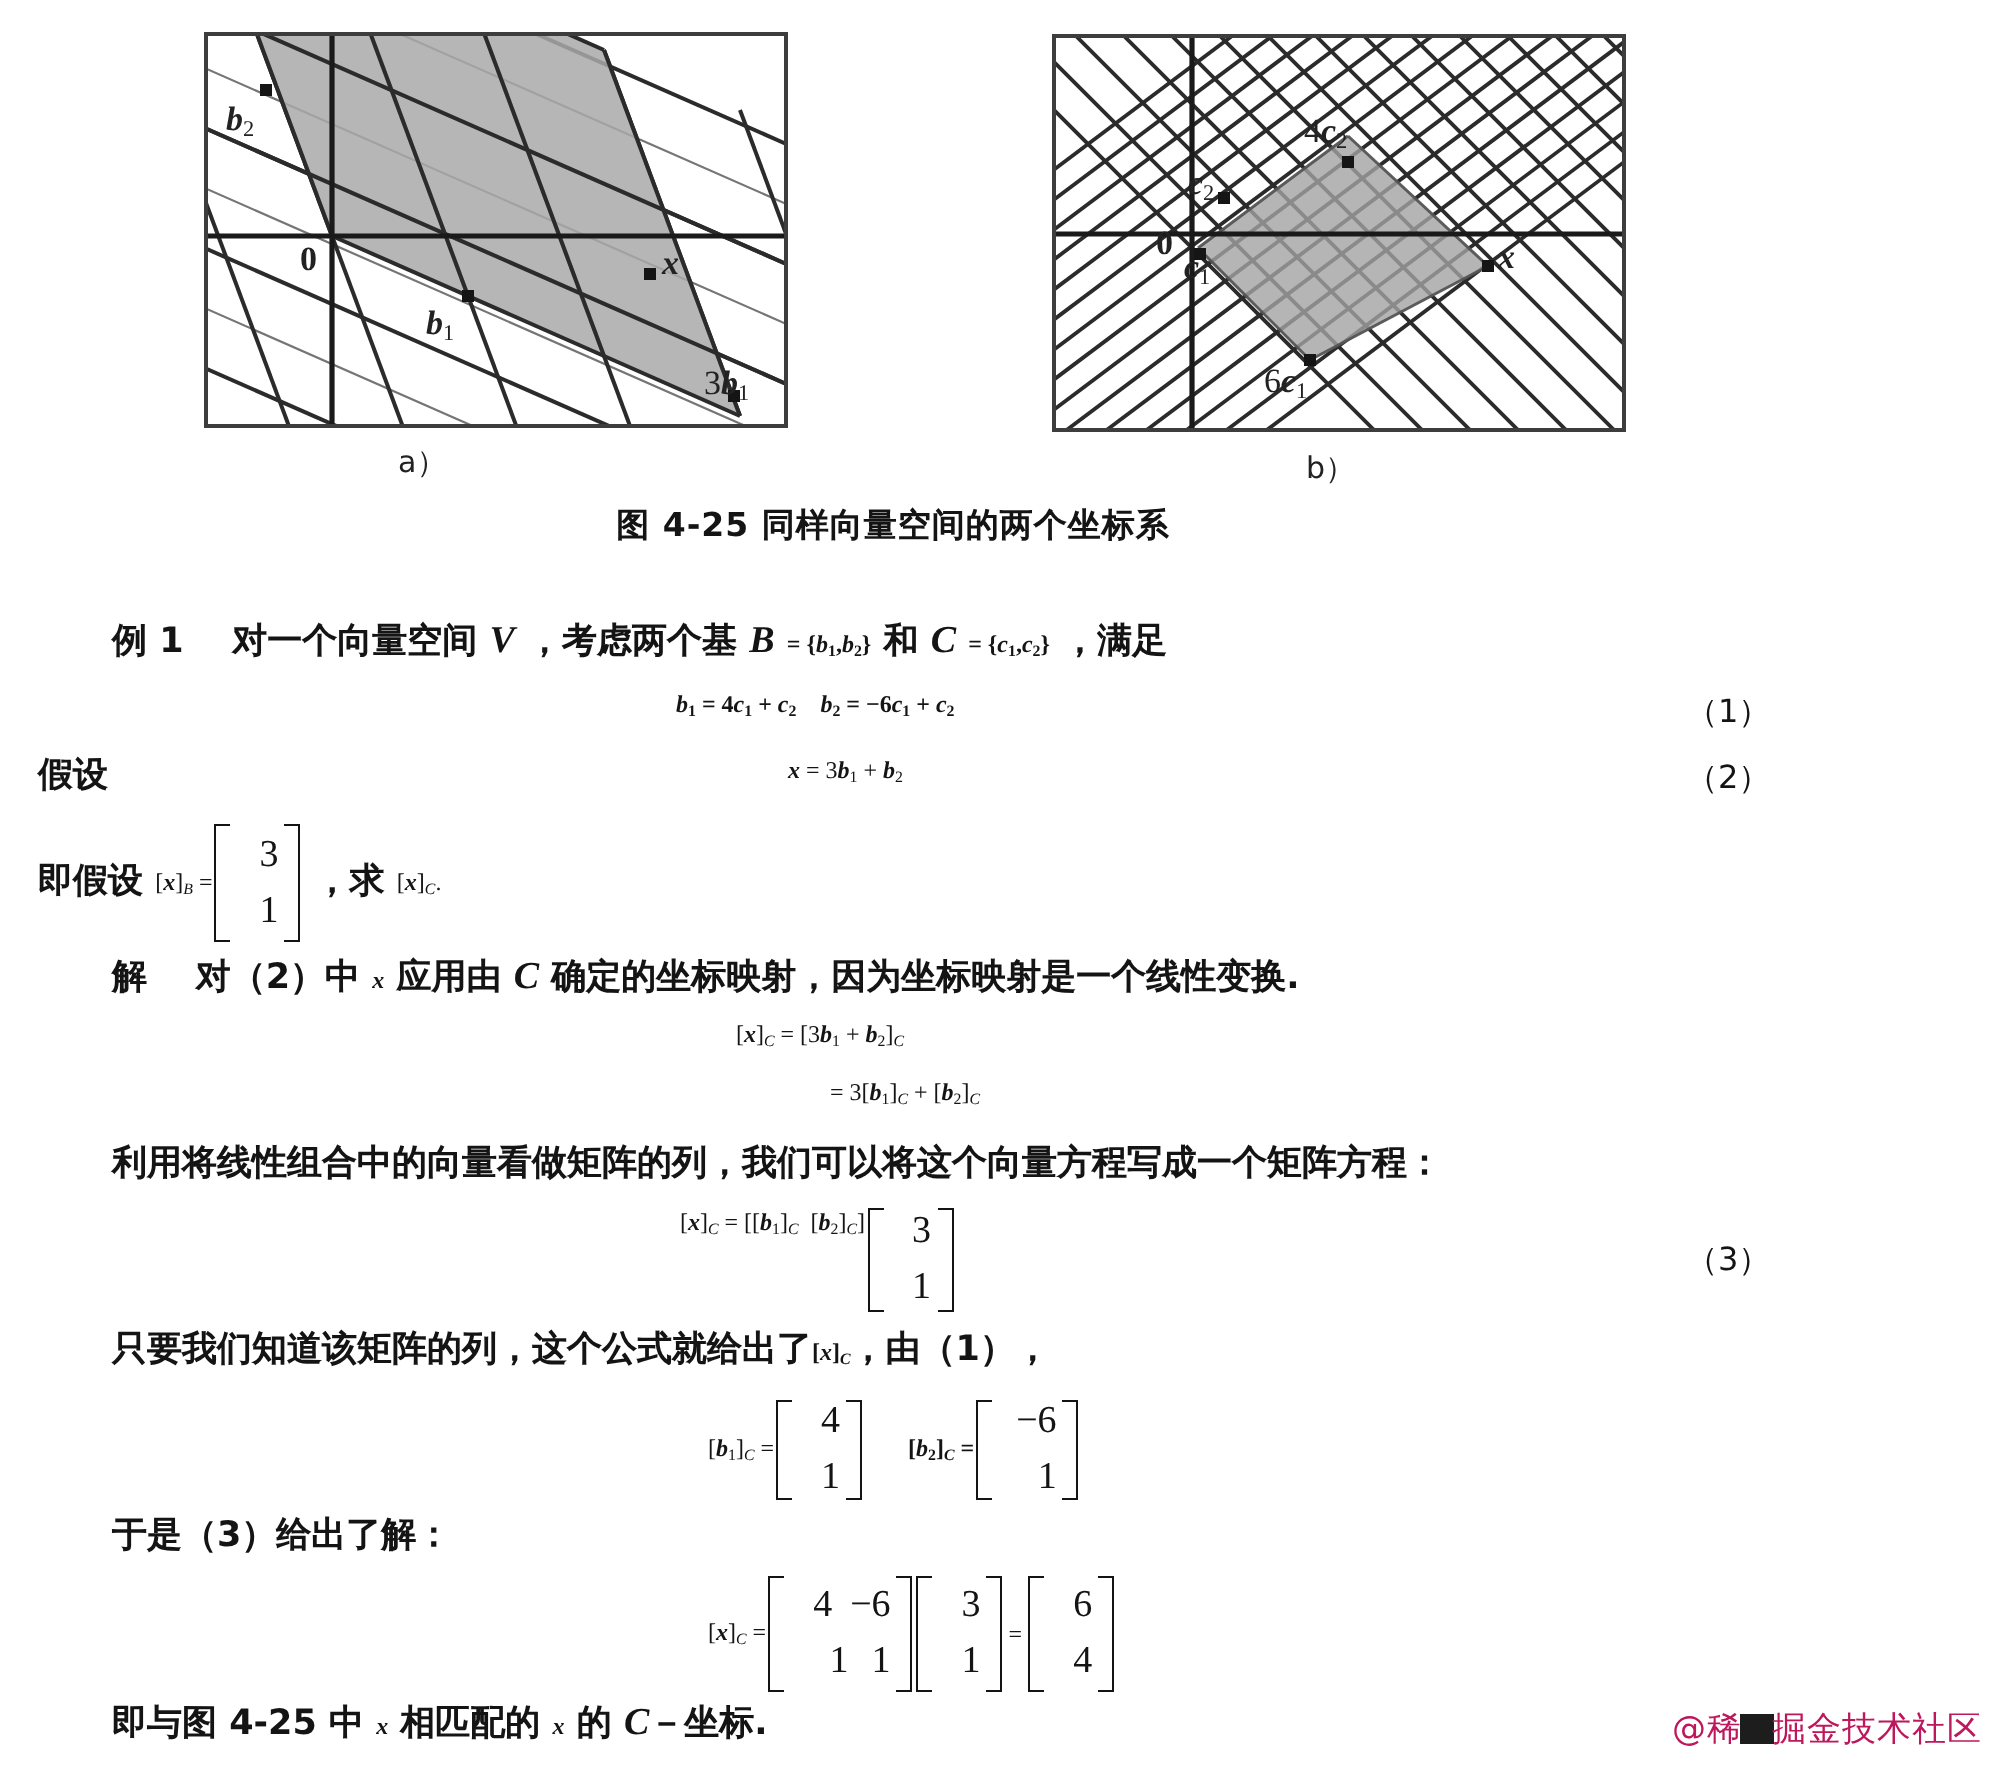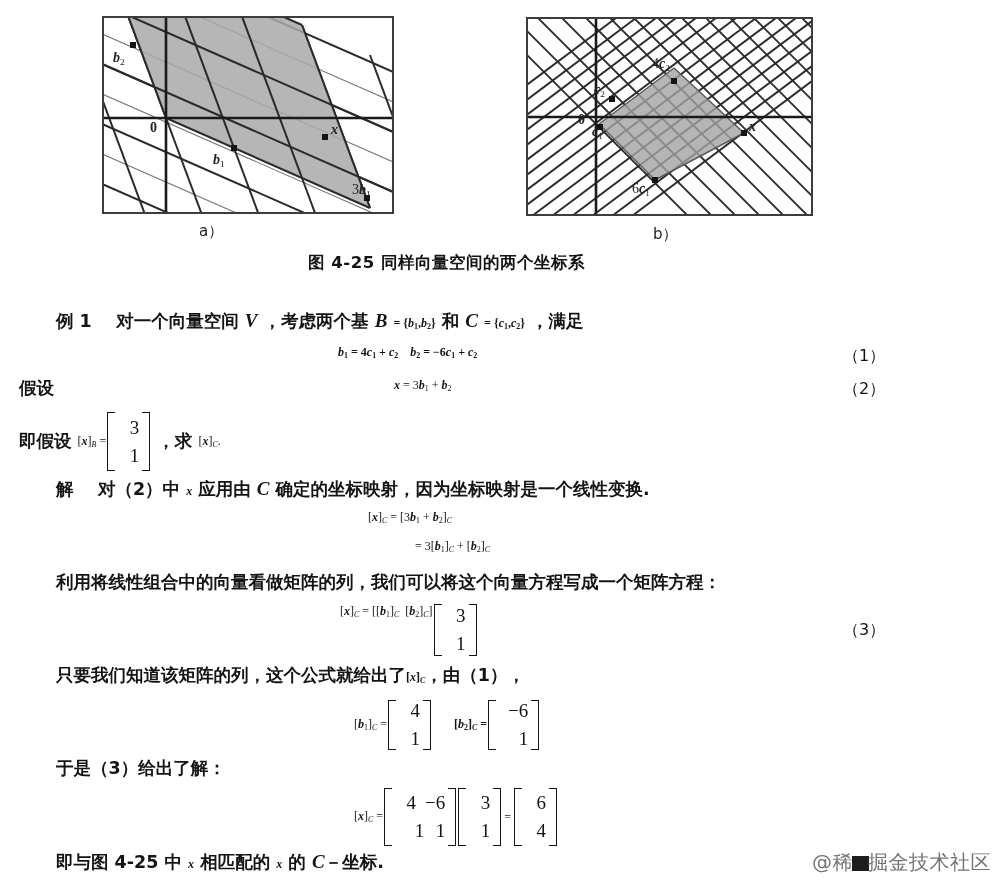--- a/index.html
+++ b/index.html
@@ -18,21 +18,21 @@
 
   
   #figures {
     position: absolute;
     left: 0; top: 0;
     width: 1003px; height: 245px;
   }
   .fig-caption-sub {
     position: absolute;
     font-family: "Liberation Serif", serif;
-    font-size: 14px;
+    font-size: 17px;
     color: #222;
   }
 
   
   #fig-title {
     position: absolute;
     top: 252px;
     left: 0;
     width: 893px;
     text-align: center;
@@ -105,22 +105,22 @@
     text-align: right;
     min-width: 12px;
     padding-left: 9px;
   }
 
   .watermark {
     position: absolute;
     right: 12px;
     bottom: 8px;
     font-family: "DejaVu Sans", sans-serif;
-    font-size: 20px;
-    color: #737373;
+    font-size: 17px;
+    color: #be185d;
     letter-spacing: 0.5px;
     margin-top: 28px;
   }
   .wm-block {
     display: inline-block;
     width: 17px; height: 15px;
     background: #1d1d1d;
     vertical-align: -2px;
     margin: 0 -1px;
   }

